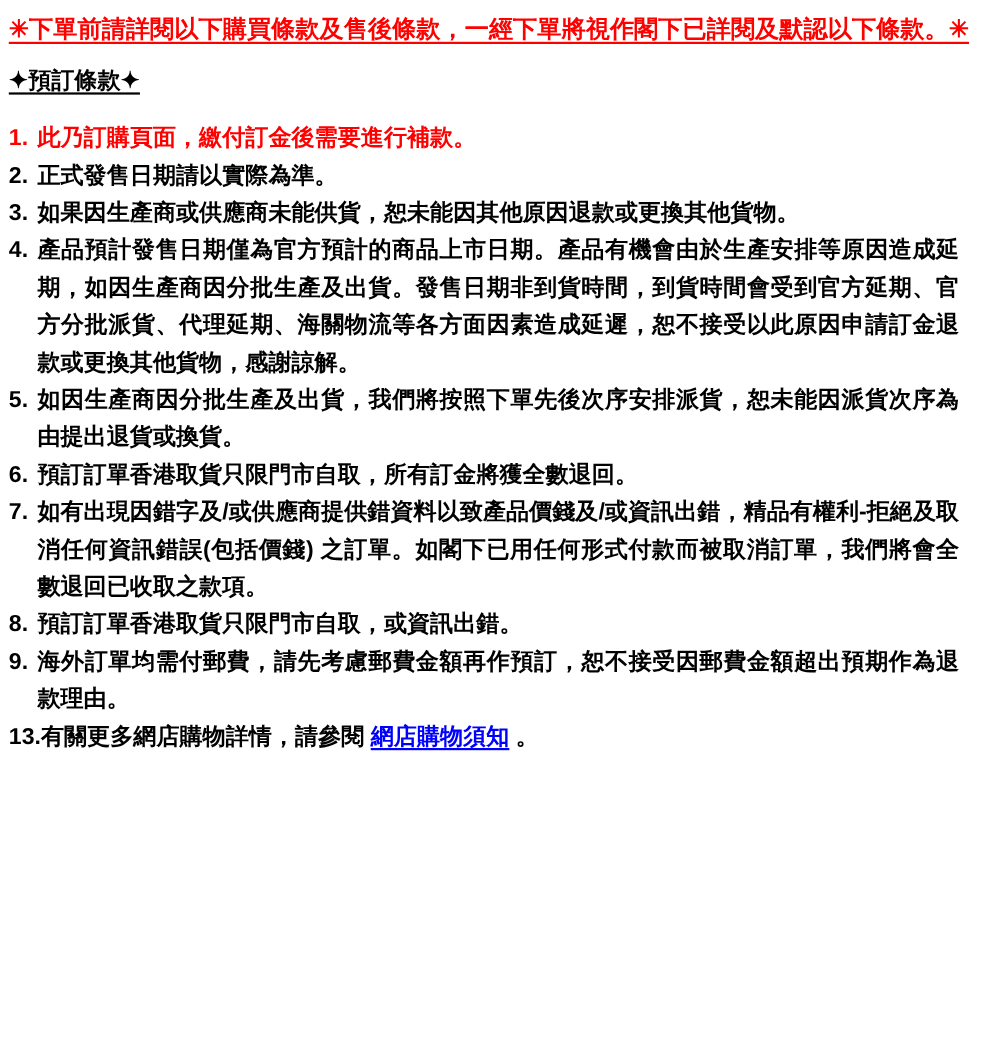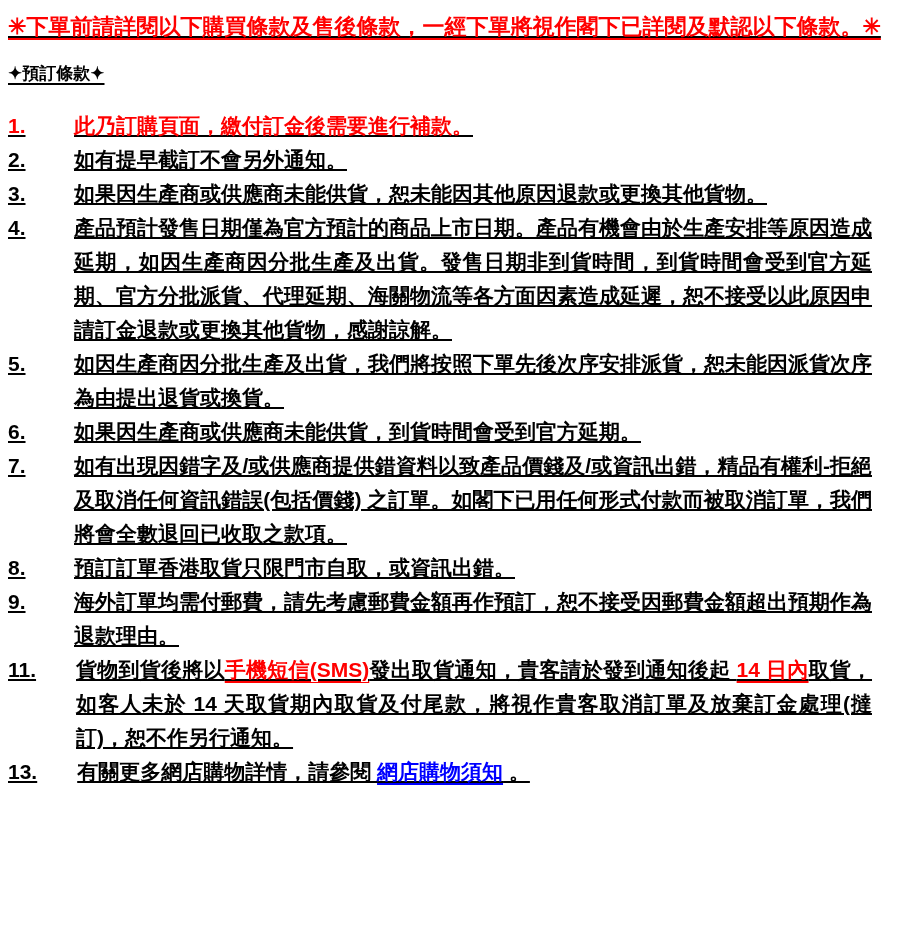--- a/index.html
+++ b/index.html
@@ -13,35 +13,34 @@
     overflow: hidden;
     font-family: "Liberation Sans", sans-serif;
     font-weight: bold;
     color: #000000;
   }
   .page {
     box-sizing: border-box;
     width: 898px;
     height: 948px;
     padding: 12px 26px 0 8px;
-    text-decoration: underline;
   }
   .notice {
     margin: 0;
     font-size: 22px;
     line-height: 30px;
     color: #ff0000;
     text-decoration: underline;
     text-decoration-thickness: 2px;
     text-underline-offset: 4px;
     white-space: nowrap;
   }
   .section-title {
     margin: 17px 0 0 0;
-    font-size: 17px;
+    font-size: 21px;
     line-height: 30px;
     color: #000000;
     font-weight: bold;
     text-decoration: underline;
     text-decoration-thickness: 2px;
     text-underline-offset: 4px;
     display: inline-block;
   }
   .title-row { margin: 0; }
   .terms-list {
@@ -56,21 +55,20 @@
     align-items: flex-start;
     margin: 0;
   }
   .terms-list .num {
     flex: 0 0 26px;
     white-space: nowrap;
   }
   .terms-list .body {
     flex: 1 1 auto;
     text-align: justify;
-    margin-left: 40px;
   }
   .seg-normal { color: #000000; }
   .seg-red { color: #ff0000; }
   li.item-red .num { color: #ff0000; }
   .seg-red-underline {
     color: #ff0000;
     text-decoration: underline;
     text-decoration-thickness: 2px;
     text-underline-offset: 4px;
   }
@@ -92,52 +90,48 @@
     <h2 class="section-title">✦預訂條款✦</h2>
   </div>
 
   <ol class="terms-list" id="terms-list">
       <li class="item-red">
         <span class="num">1.</span>
         <span class="body"><span class="seg-red">此乃訂購頁面，繳付訂金後需要進行補款。</span></span>
       </li>
       <li>
         <span class="num">2.</span>
-        <span class="body"><span class="seg-normal">如有提早截訂不會另外通知。</span></span>
+        <span class="body"><span class="seg-normal">正式發售日期請以實際為準。</span></span>
       </li>
       <li>
         <span class="num">3.</span>
         <span class="body"><span class="seg-normal">如果因生產商或供應商未能供貨，恕未能因其他原因退款或更換其他貨物。</span></span>
       </li>
       <li>
         <span class="num">4.</span>
         <span class="body"><span class="seg-normal">產品預計發售日期僅為官方預計的商品上市日期。產品有機會由於生產安排等原因造成延期，如因生產商因分批生產及出貨。發售日期非到貨時間，到貨時間會受到官方延期、官方分批派貨、代理延期、海關物流等各方面因素造成延遲，恕不接受以此原因申請訂金退款或更換其他貨物，感謝諒解。</span></span>
       </li>
       <li>
         <span class="num">5.</span>
         <span class="body"><span class="seg-normal">如因生產商因分批生產及出貨，我們將按照下單先後次序安排派貨，恕未能因派貨次序為由提出退貨或換貨。</span></span>
       </li>
       <li>
         <span class="num">6.</span>
-        <span class="body"><span class="seg-normal">如果因生產商或供應商未能供貨，到貨時間會受到官方延期。</span></span>
+        <span class="body"><span class="seg-normal">預訂訂單香港取貨只限門市自取，所有訂金將獲全數退回。</span></span>
       </li>
       <li>
         <span class="num">7.</span>
         <span class="body"><span class="seg-normal">如有出現因錯字及/或供應商提供錯資料以致產品價錢及/或資訊出錯，精品有權利-拒絕及取消任何資訊錯誤(包括價錢) 之訂單。如閣下已用任何形式付款而被取消訂單，我們將會全數退回已收取之款項。</span></span>
       </li>
       <li>
         <span class="num">8.</span>
         <span class="body"><span class="seg-normal">預訂訂單香港取貨只限門市自取，或資訊出錯。</span></span>
       </li>
       <li>
         <span class="num">9.</span>
         <span class="body"><span class="seg-normal">海外訂單均需付郵費，請先考慮郵費金額再作預訂，恕不接受因郵費金額超出預期作為退款理由。</span></span>
       </li>
       <li>
-        <span class="num">11.</span>
-        <span class="body"><span class="seg-normal">貨物到貨後將以</span><span class="seg-red-underline">手機短信(SMS)</span><span class="seg-normal">發出取貨通知，貴客請於發到通知後起 </span><span class="seg-red-underline">14 日內</span><span class="seg-normal">取貨，如客人未於 14 天取貨期內取貨及付尾款，將視作貴客取消訂單及放棄訂金處理(撻訂)，恕不作另行通知。</span></span>
-      </li>
-      <li>
         <span class="num">13.</span>
         <span class="body"><span class="seg-normal">有關更多網店購物詳情，請參閱 </span><a href="#" class="seg-link">網店購物須知</a><span class="seg-normal"> 。</span></span>
       </li>
     </ol>
 </div>
 
 </body></html>

